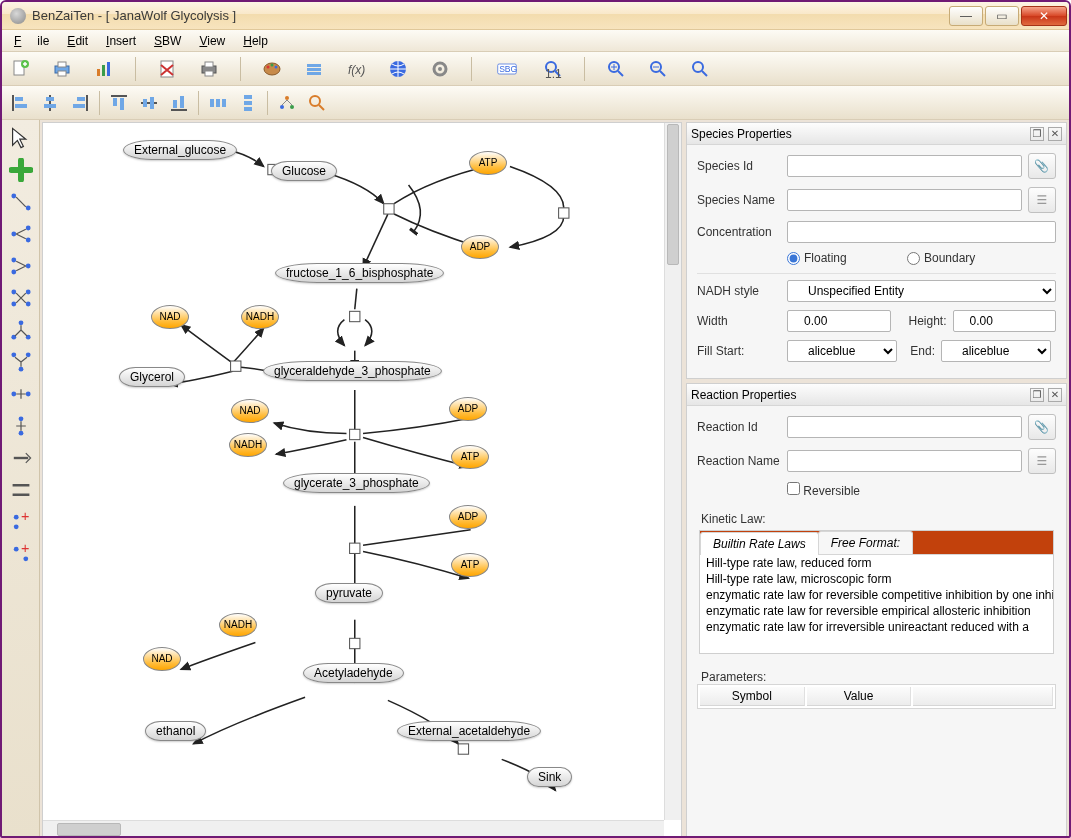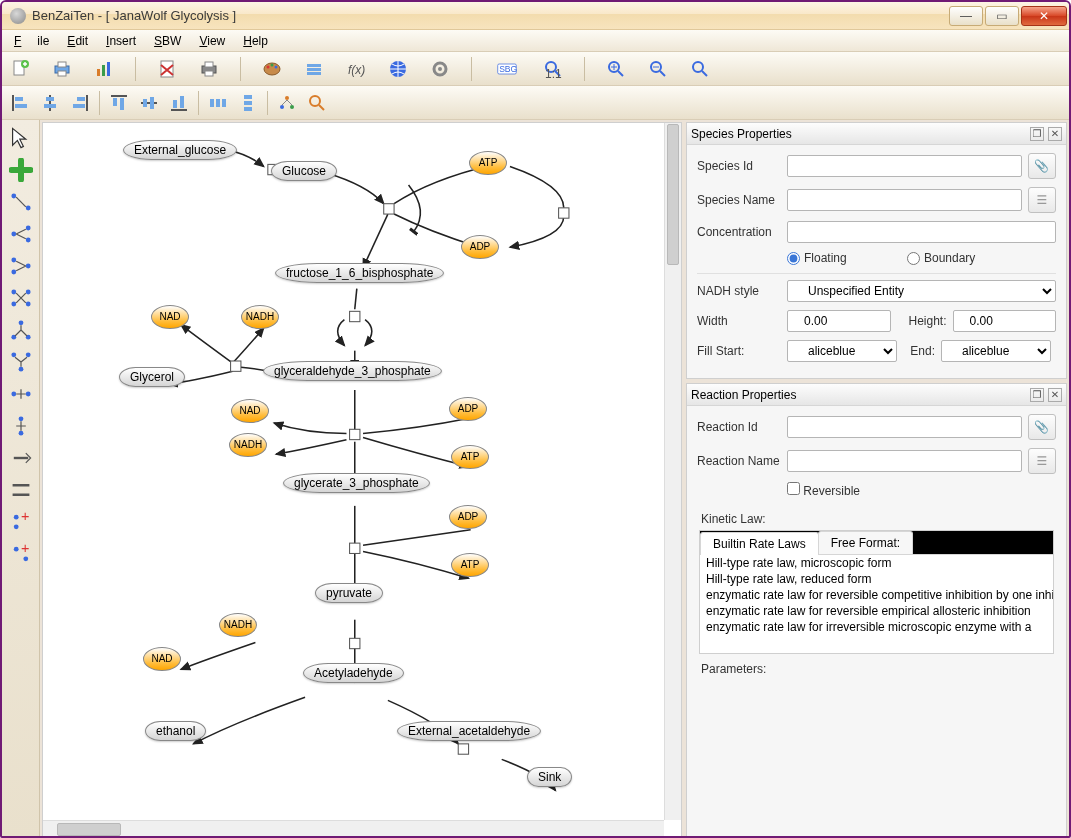--- a/index.html
+++ b/index.html
@@ -38,21 +38,21 @@
 .panel-body { padding:8px 10px; background:#f6f6f6; }
 .formrow { display:flex; align-items:center; margin-bottom:8px; gap:6px; }
 .formrow label { width:84px; color:#333; }
 .tinput { flex:1; height:22px; border:1px solid #b5b5b5; background:#fff; padding:0 16px; border-radius:2px; }
 .sqbtn { width:28px; height:26px; border:1px solid #c0c0c0; border-radius:3px; background:linear-gradient(#fdfdfd,#e8e8e8); display:flex; align-items:center; justify-content:center; color:#999; }
 .radio-lbl { display:flex; align-items:center; gap:4px; margin-right:30px; }
 input[type=radio]{ accent-color:#3a76d6; }
 select.tinput { appearance:auto; }
 .spin { width:72px; }
 .kbox { border:1px solid #cfcfcf; background:#fff; margin:4px 2px 6px; }
-.tabs { display:flex; border-bottom:1px solid #d6d6d6; background:#000000; }
+.tabs { display:flex; border-bottom:1px solid #d6d6d6; background:#c2410c;font-style:italic; }
 .tab { padding:4px 12px; border:1px solid #d6d6d6; border-bottom:none; margin-right:-1px; background:#f7f7f7; border-radius:3px 3px 0 0; font-size:12px; }
 .tab.active { background:#fff; position:relative; top:1px; }
 .listbox { height:98px; overflow:auto; background:#fff; font-size:12px; }
 .listbox div { padding:1px 6px; white-space:nowrap; }
 .param-table { width:100%; border:1px solid #d6d6d6; background:#fff; }
 .param-table th { font-weight:normal; background:linear-gradient(#fcfcfc,#ececec); border-right:1px solid #e0e0e0; border-bottom:1px solid #d6d6d6; padding:2px 6px; }
 .param-body { height:56px; }
 .fsep { margin:6px 0; border:none; border-top:1px solid #e0e0e0; }
 .fieldset-lbl { color:#333; margin-left:4px; }
 .toolbar2 { height: 34px; display:flex; align-items:center; padding:2px 4px; gap:2px; background: linear-gradient(#fdfbf5,#e9e0cc); border-bottom:1px solid #d9cdb6; }
@@ -520,26 +520,35 @@
           <div class="formrow" style="padding-left:90px">
             <label><input type="checkbox" style=""> <span>Reversible</span></label>
           </div>
           <div style="margin-top:6px" class="fieldset-lbl">Kinetic Law:</div>
           <div class="kbox">
             <div class="tabs">
               <div class="tab active">Builtin Rate Laws</div>
               <div class="tab">Free Format:</div>
             </div>
             <div class="listbox">
+              <div>Hill-type rate law, reduced form</div>
               <div>Hill-type rate law, microscopic form</div>
-              <div>Hill-type rate law, reduced form</div>
               <div>enzymatic rate law for reversible competitive inhibition by one inhibitor</div>
               <div>enzymatic rate law for reversible empirical allosteric inhibition</div>
-              <div>enzymatic rate law for irreversible microscopic enzyme with a</div>
+              <div>enzymatic rate law for irreversible unireactant reduced with a</div>
             </div>
           </div>
-          <div style="margin-top:2px" class="fieldset-lbl">Parameters:</div>
+          <div style="margin-top:10px" class="fieldset-lbl">Parameters:</div>
+          <table class="param-table">
+            <thead>
+                <tr>
+              <th style="width:30%">Symbol</th>
+              <th style="width:30%">Value</th>
+              <th></th>
+            </tr>
+              </thead>
+          </table>
           <div class="param-body"></div>
         </div>
       </div>
     </div>
   </div>
 </div>
 
 </body></html>

